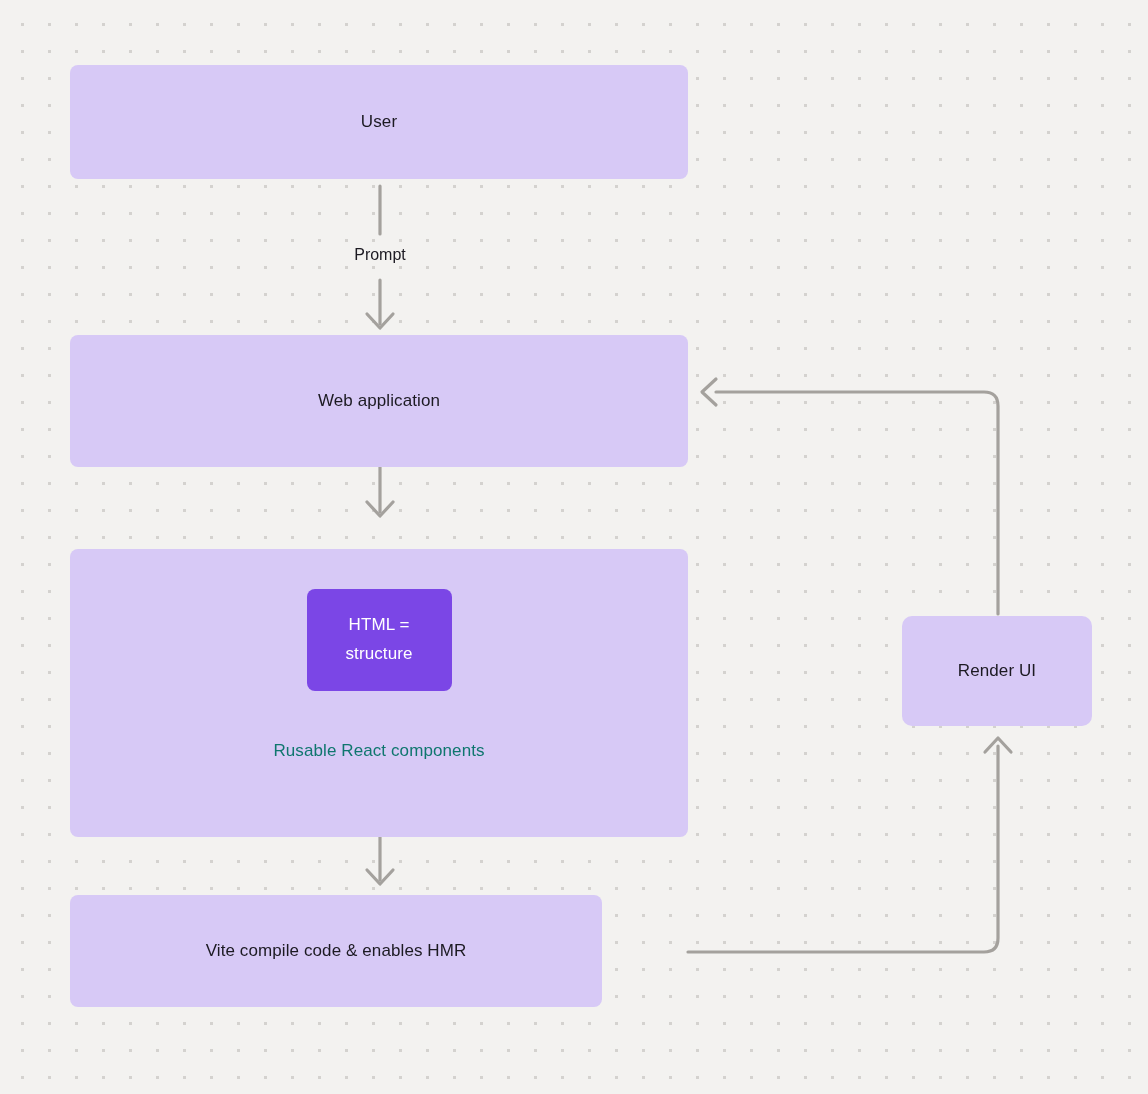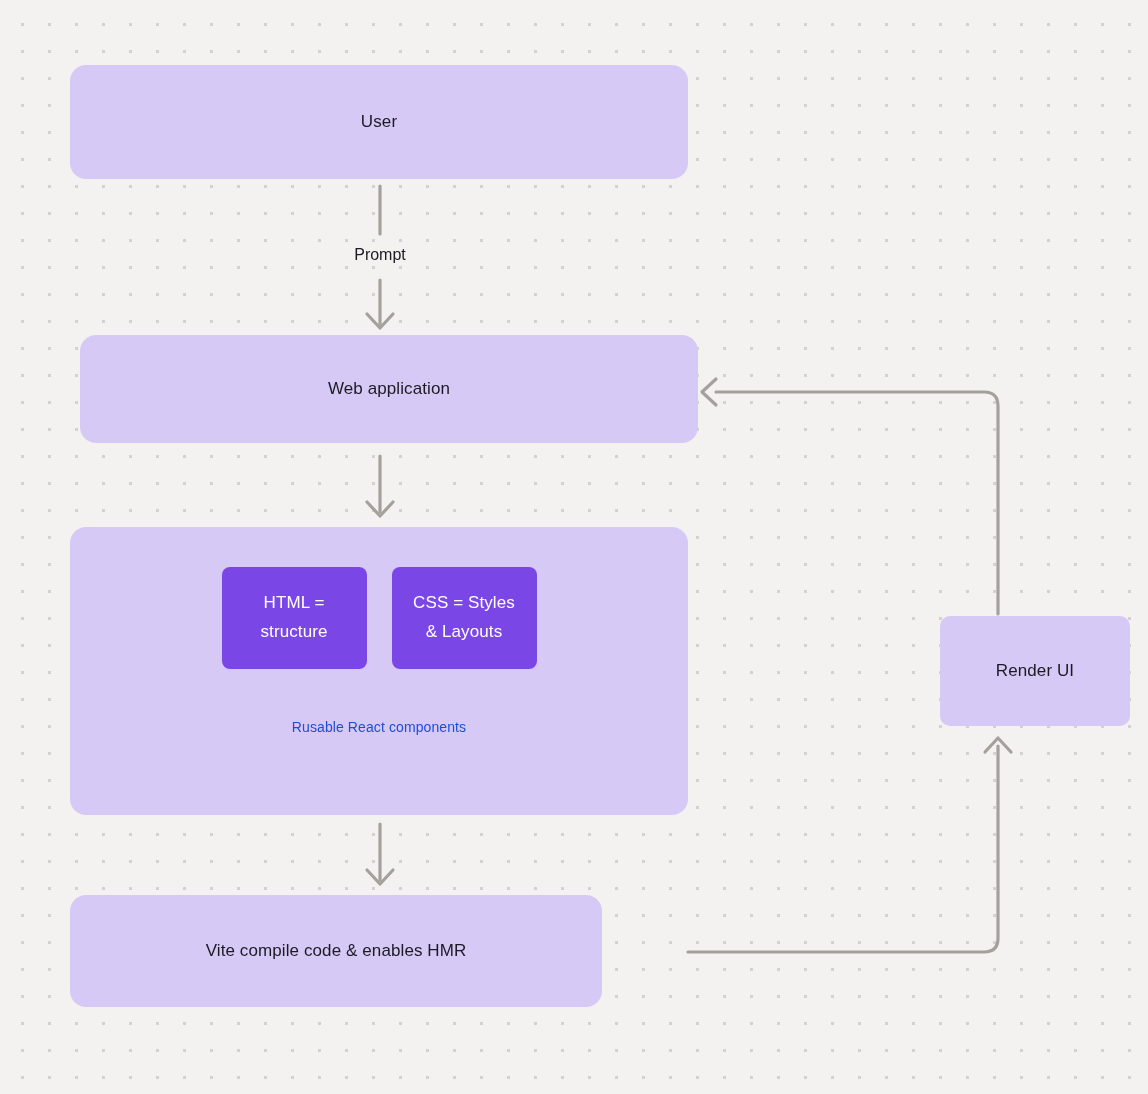--- a/index.html
+++ b/index.html
@@ -27,34 +27,34 @@
   .connectors path {
     fill: none;
     stroke: #a4a19d;
     stroke-width: 3.2;
     stroke-linecap: round;
     stroke-linejoin: round;
   }
   .node {
     position: absolute;
     background: #d7c9f6;
-    border-radius: 16px;
+    border-radius: 8px;
     display: flex;
     align-items: center;
     justify-content: center;
     color: #1c1a22;
     font-size: 17px;
     letter-spacing: 0.1px;
   }
   .node-user        { left: 70px;  top: 65px;  width: 618px; height: 114px; }
-  .node-webapp      { left: 70px;  top: 335px; width: 618px; height: 108px; margin-left: 10px; }
+  .node-webapp      { left: 70px;  top: 335px; width: 618px; height: 132px; }
   .node-vite        { left: 70px;  top: 895px; width: 532px; height: 112px; }
-  .node-render      { left: 940px; top: 616px; width: 190px; height: 110px; border-radius: 10px; }
+  .node-render      { left: 902px; top: 616px; width: 190px; height: 110px; border-radius: 10px; }
   .node-group {
-    left: 70px; top: 527px; width: 618px; height: 288px;
+    left: 70px; top: 549px; width: 618px; height: 288px;
     flex-direction: column;
     justify-content: flex-start;
     padding-top: 40px;
   }
   .group-row {
     display: flex;
     gap: 25px;
     justify-content: center;
   }
   .accent-box {
@@ -67,22 +67,22 @@
     flex-direction: column;
     align-items: center;
     justify-content: center;
     text-align: center;
     font-size: 17px;
     line-height: 1.7;
     font-weight: 400;
   }
   .group-caption {
     margin-top: 50px;
-    font-size: 14px;
-    color: #1d4ed8;
+    font-size: 17px;
+    color: #0f766e;
   }
   .edge-label {
     position: absolute;
     left: 380px;
     top: 246px;
     transform: translateX(-50%);
     font-size: 16px;
     color: #1c1a22;
     white-space: nowrap;
   }
@@ -121,24 +121,20 @@
   <div class="node node-webapp">
     <span>Web application</span>
   </div>
 
   <div class="node node-group">
     <div class="group-row">
       <div class="accent-box">
         <span>HTML =</span>
         <span>structure</span>
       </div>
-      <div class="accent-box">
-        <span>CSS = Styles</span>
-        <span>&amp; Layouts</span>
-      </div>
     </div>
     <div class="group-caption">Rusable React components</div>
   </div>
 
   <div class="node node-vite">
     <span>Vite compile code &amp; enables HMR</span>
   </div>
 
   <div class="node node-render">
     <span>Render UI</span>

